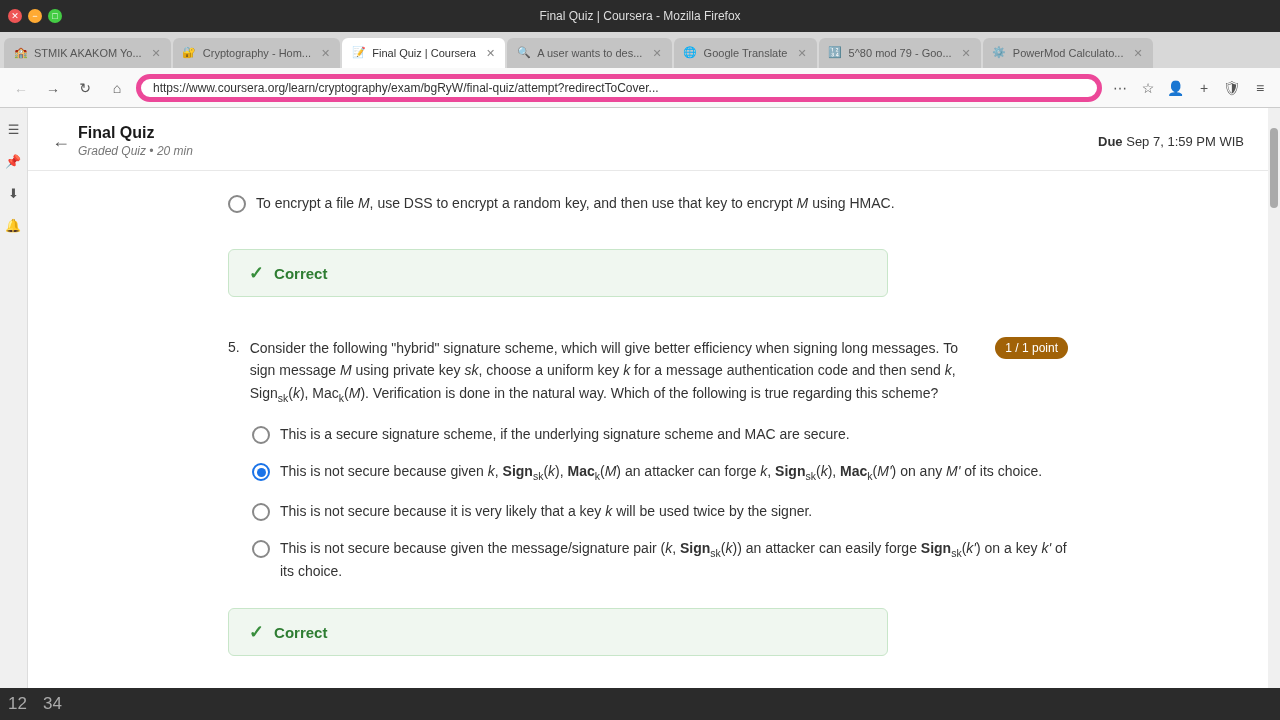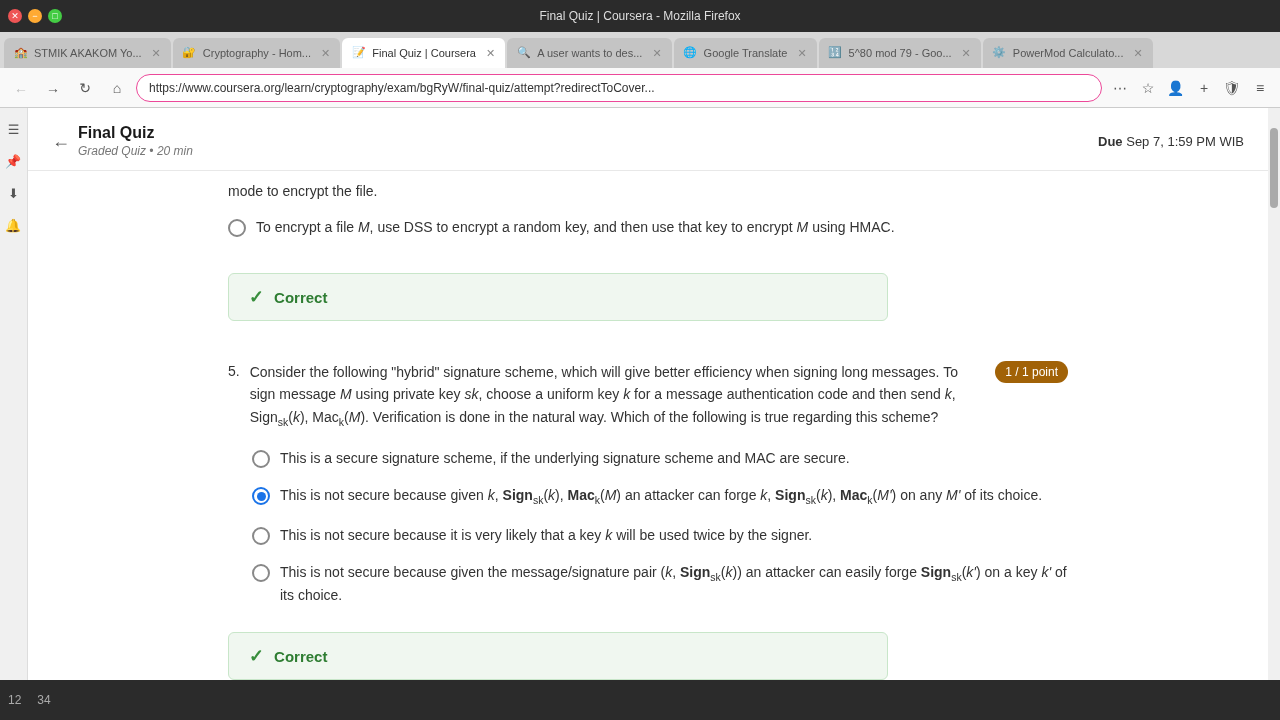--- a/index.html
+++ b/index.html
@@ -106,21 +106,21 @@
       background: transparent;
       cursor: pointer;
       display: flex; align-items: center; justify-content: center;
       color: #555;
       font-size: 14px;
     }
     .nav-btn.disabled { color: #bbb; cursor: default; }
     .url-bar {
       flex: 1;
       height: 28px;
-      border: 1px solid #ec4899;
+      border: 5px solid #ec4899;
       border-radius: 14px;
       padding: 0 12px;
       font-size: 12px;
       background: #fff;
       display: flex;
       align-items: center;
       color: #333;
       overflow: hidden;
       white-space: nowrap;
     }
@@ -351,27 +351,27 @@
       margin: 2px auto;
       margin-top: 20px;
     }
 
     
     .taskbar-bottom {
       position: fixed;
       bottom: 0;
       left: 0;
       right: 0;
-      height: 40px;
+      height: 32px;
       background: #2b2b2b;
       display: flex;
       align-items: center;
       padding: 16px 8px;
       color: #aaa;
-      font-size: 12px;
+      font-size: 17px;
       gap: 16px;
     }
 
     
     sub { font-size: 0.75em; }
   </style>
 </head>
 <body>
 
 <div class="browser-chrome">
@@ -463,21 +463,20 @@
           </div>
           <div class="due-info">
             <span class="due-label">Due</span>
             <span>Sep 7, 1:59 PM WIB</span>
           </div>
         </div>
 
         <div class="quiz-content">
 
           <div class="partial-answer">
-            <p style="color:#333; font-size:14px; padding-bottom:8px;">mode to encrypt the file.</p>
             <div class="answer-option">
               <div class="radio-btn unselected"></div>
               <div class="answer-text">
                 To encrypt a file <span class="math">M</span>, use DSS to encrypt a random key, and then use that key to encrypt <span class="math">M</span> using HMAC.
               </div>
             </div>
           </div>
 
           <div class="correct-banner">
             <span class="check-icon">✓</span>

